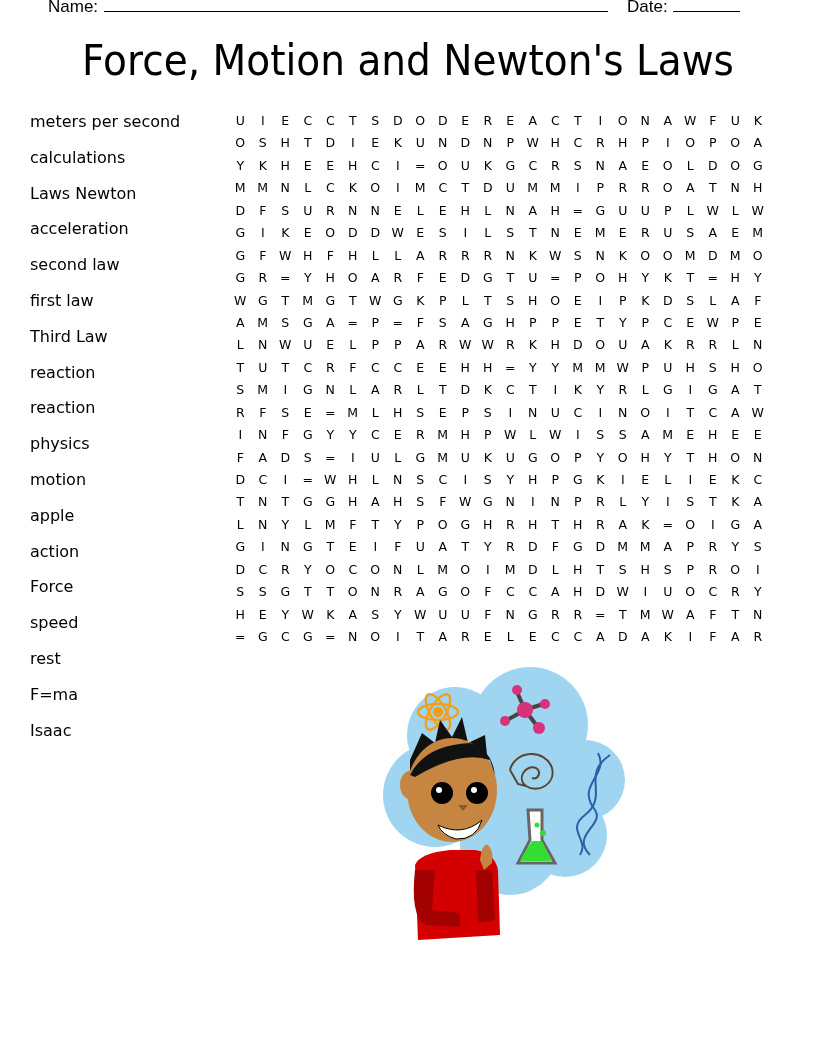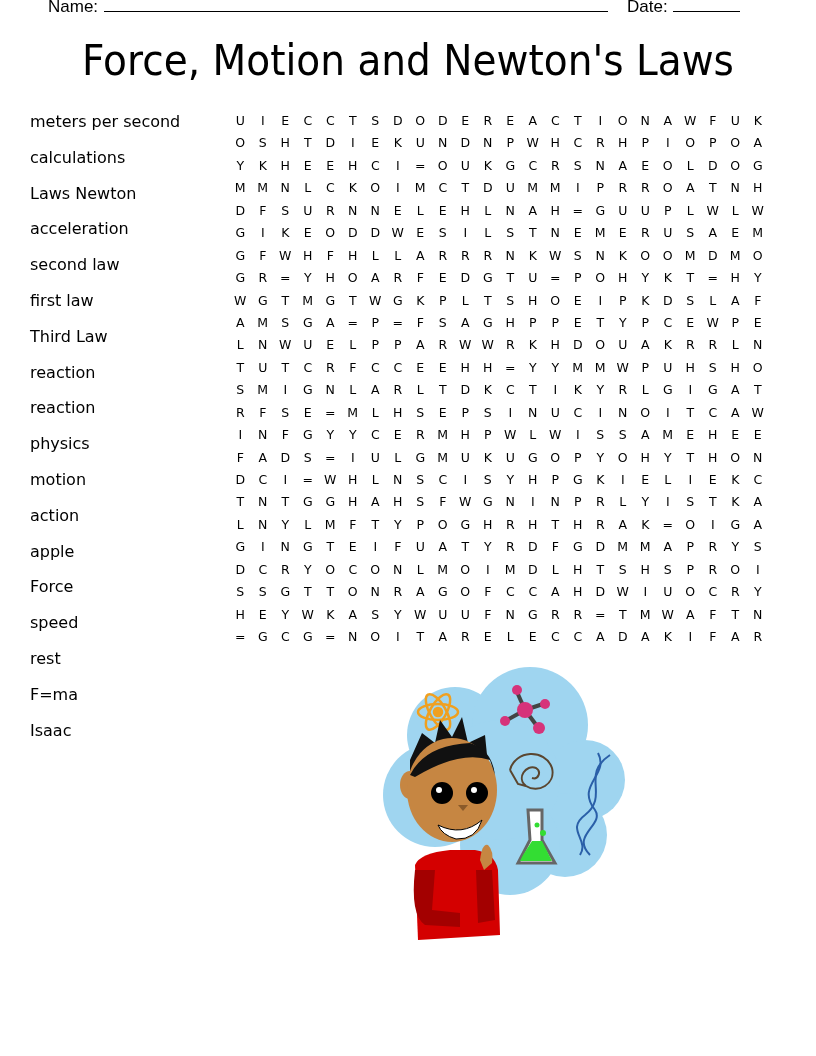--- a/index.html
+++ b/index.html
@@ -34,22 +34,22 @@
     <div class="word">calculations</div>
     <div class="word">Laws Newton</div>
     <div class="word">acceleration</div>
     <div class="word">second law</div>
     <div class="word">first law</div>
     <div class="word">Third Law</div>
     <div class="word">reaction</div>
     <div class="word">reaction</div>
     <div class="word">physics</div>
     <div class="word">motion</div>
+    <div class="word">apple</div>
     <div class="word">action</div>
-    <div class="word">apple</div>
     <div class="word">Force</div>
     <div class="word">speed</div>
     <div class="word">rest</div>
     <div class="word">F=ma</div>
     <div class="word">Isaac</div>
   </div>
 
 <div class="grid" id="grid">
     <div class="grid-row">
       <span class="cell">U</span>

